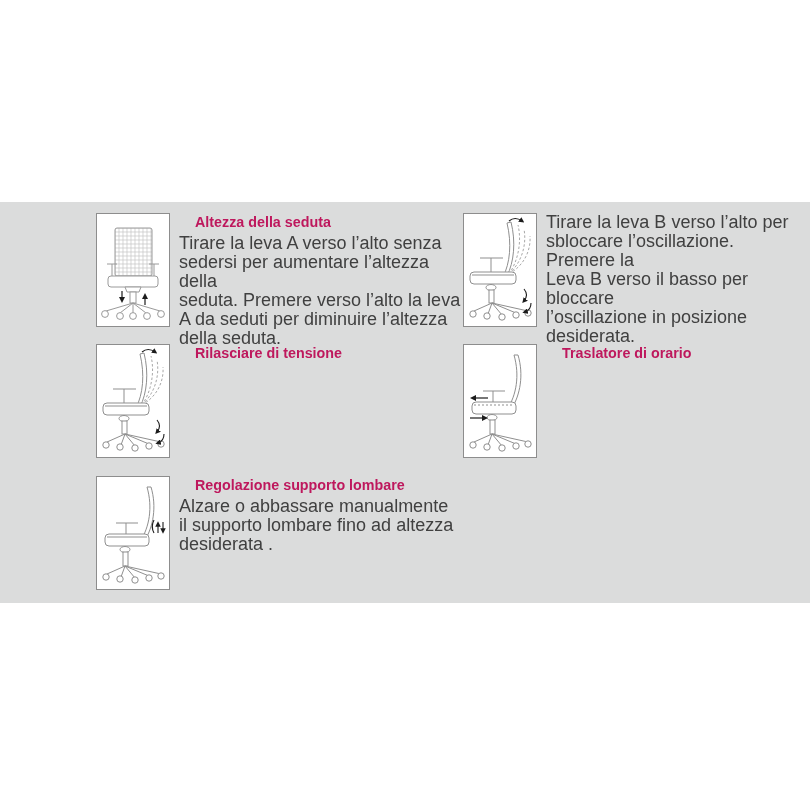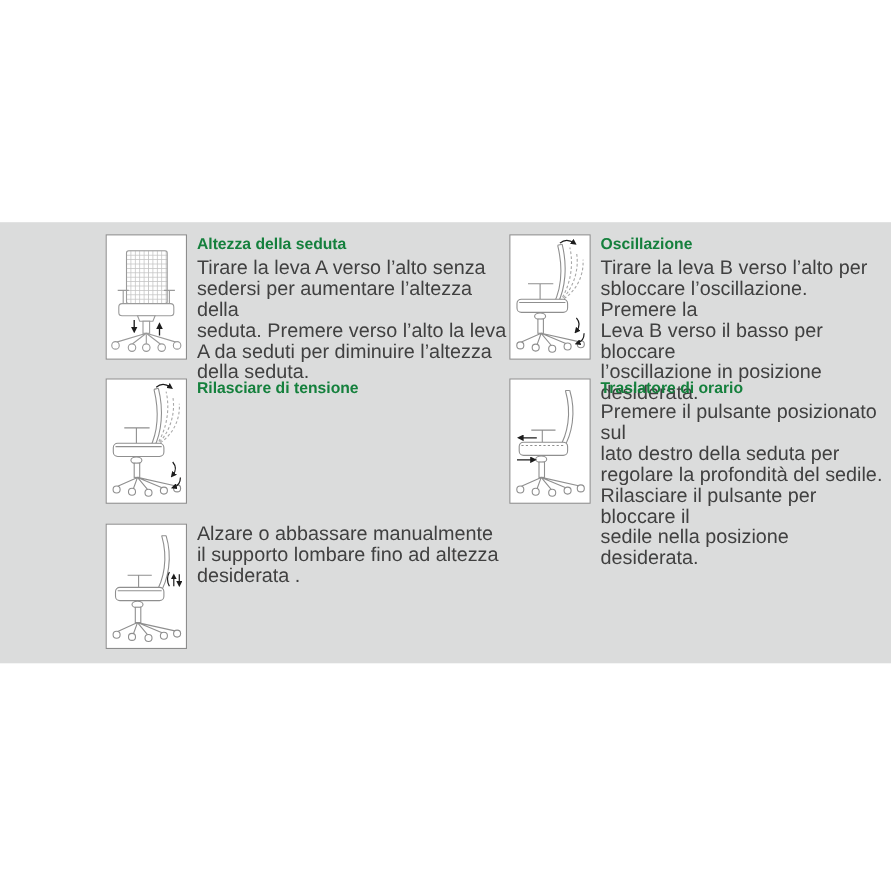--- a/index.html
+++ b/index.html
@@ -6,21 +6,21 @@
   .page{position:relative;width:810px;height:810px;background:#ffffff;overflow:hidden;
         font-family:"Liberation Sans",sans-serif;}
   .band{position:absolute;left:0;top:202px;width:810px;height:401px;background:#dbdcdc;}
   .card{position:absolute;display:flex;align-items:flex-start;}
   .figure{width:74px;height:114px;background:#ffffff;border:1px solid #8d8d8d;
           box-sizing:border-box;flex:0 0 auto;}
   .figure svg{display:block;width:72px;height:112px;}
   .copy{margin-left:9px;}
   .card.left .copy{width:282px;}
   .card.right .copy{width:258px;}
-  .title{margin:0 0 3px 0;font-size:14.3px;line-height:18px;font-weight:700;color:#15803d;}
+  .title{margin:0 0 3px 16px;font-size:14.3px;line-height:18px;font-weight:700;color:#be185d;}
   .body{margin:0;font-size:18px;line-height:19px;color:#404040;white-space:pre-line;}
 </style>
 </head>
 <body>
 
 <div class="page">
   <div class="band"></div>
 
   <div class="card left" style="left:96px;top:213px">
     <div class="figure">
@@ -93,21 +93,20 @@
           <circle cx="64" cy="99" r="3.2" fill="#ffffff"></circle>
         </g>
         <g stroke="#1c1c1c" stroke-width="1.1" fill="none">
           <path d="M45 7q6 -5 13 0" marker-end="url(#ahB)"></path>
           <path d="M60 75q5 6 0 12" marker-end="url(#ahB)"></path>
           <path d="M67 89q0 7 -6 9" marker-end="url(#ahB)"></path>
         </g>
       </svg>
     </div>
     <div class="copy">
-      <h3 class="title">Oscillazione</h3>
       <p class="body">Tirare la leva B verso l’alto per
 sbloccare l’oscillazione. Premere la
 Leva B verso il basso per bloccare
 l’oscillazione in posizione
 desiderata.</p>
     </div>
   </div>
 
   <div class="card left" style="left:96px;top:344px">
     <div class="figure">
@@ -175,25 +174,20 @@
           <circle cx="64" cy="99" r="3.2" fill="#ffffff"></circle>
         </g>
         <g stroke="#1c1c1c" stroke-width="1.2" fill="none">
           <path d="M24 53H9" marker-end="url(#ahD)"></path>
           <path d="M6 73h15" marker-end="url(#ahD)"></path>
         </g>
       </svg>
     </div>
     <div class="copy">
       <h3 class="title">Traslatore di orario</h3>
-      <p class="body">Premere il pulsante posizionato sul
-lato destro della seduta per
-regolare la profondità del sedile.
-Rilasciare il pulsante per bloccare il
-sedile nella posizione desiderata.</p>
     </div>
   </div>
 
   <div class="card left" style="left:96px;top:476px">
     <div class="figure">
       <svg viewBox="0 0 72 112">
         <defs>
           <marker id="ahE" markerWidth="5" markerHeight="5" refX="2.5" refY="2.5" orient="auto">
             <path d="M0 0L5 2.5L0 5Z" fill="#1c1c1c"></path>
           </marker>
@@ -215,18 +209,19 @@
           <circle cx="64" cy="99" r="3.2" fill="#ffffff"></circle>
         </g>
         <g stroke="#1c1c1c" stroke-width="1.1" fill="none">
           <path d="M57 43q-3.5 6.5 0 13"></path>
           <path d="M61 56V47" marker-end="url(#ahE)"></path>
           <path d="M66 45v9" marker-end="url(#ahE)"></path>
         </g>
       </svg>
     </div>
     <div class="copy">
+      <h3 class="title">Regolazione supporto lombare</h3>
       <p class="body">Alzare o abbassare manualmente
 il supporto lombare fino ad altezza
 desiderata .</p>
     </div>
   </div>
 </div>
 
 </body></html>

